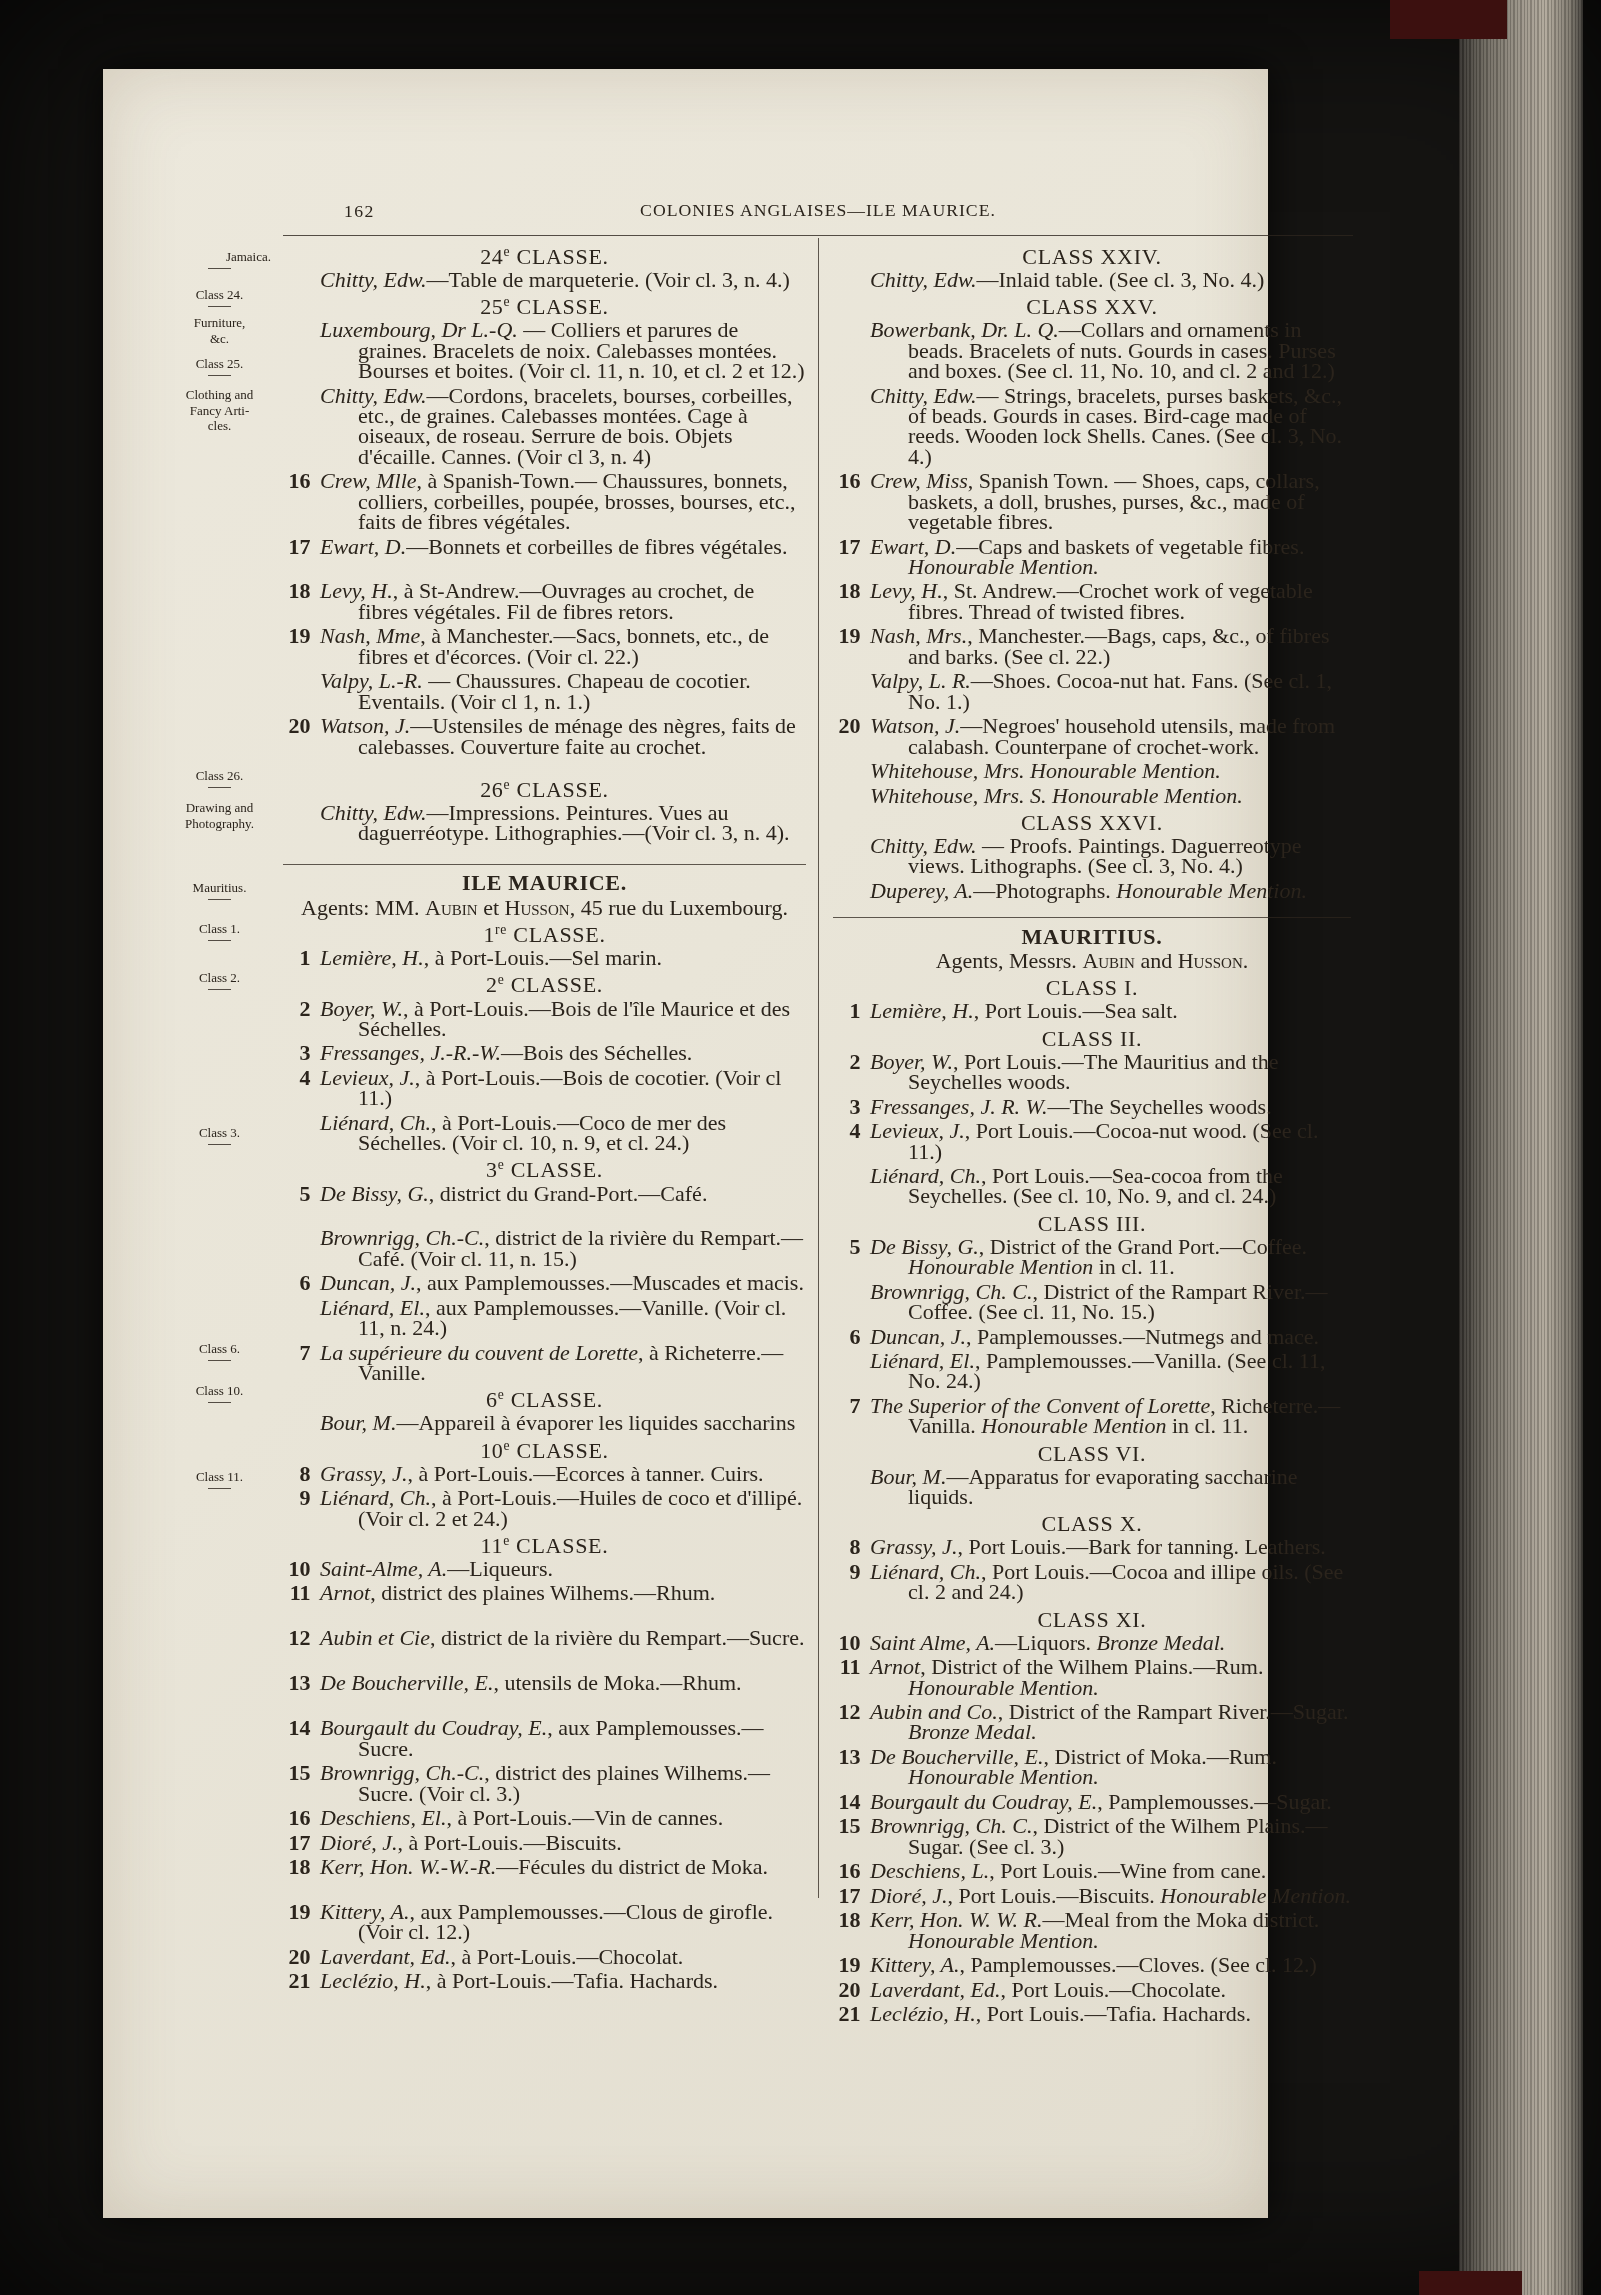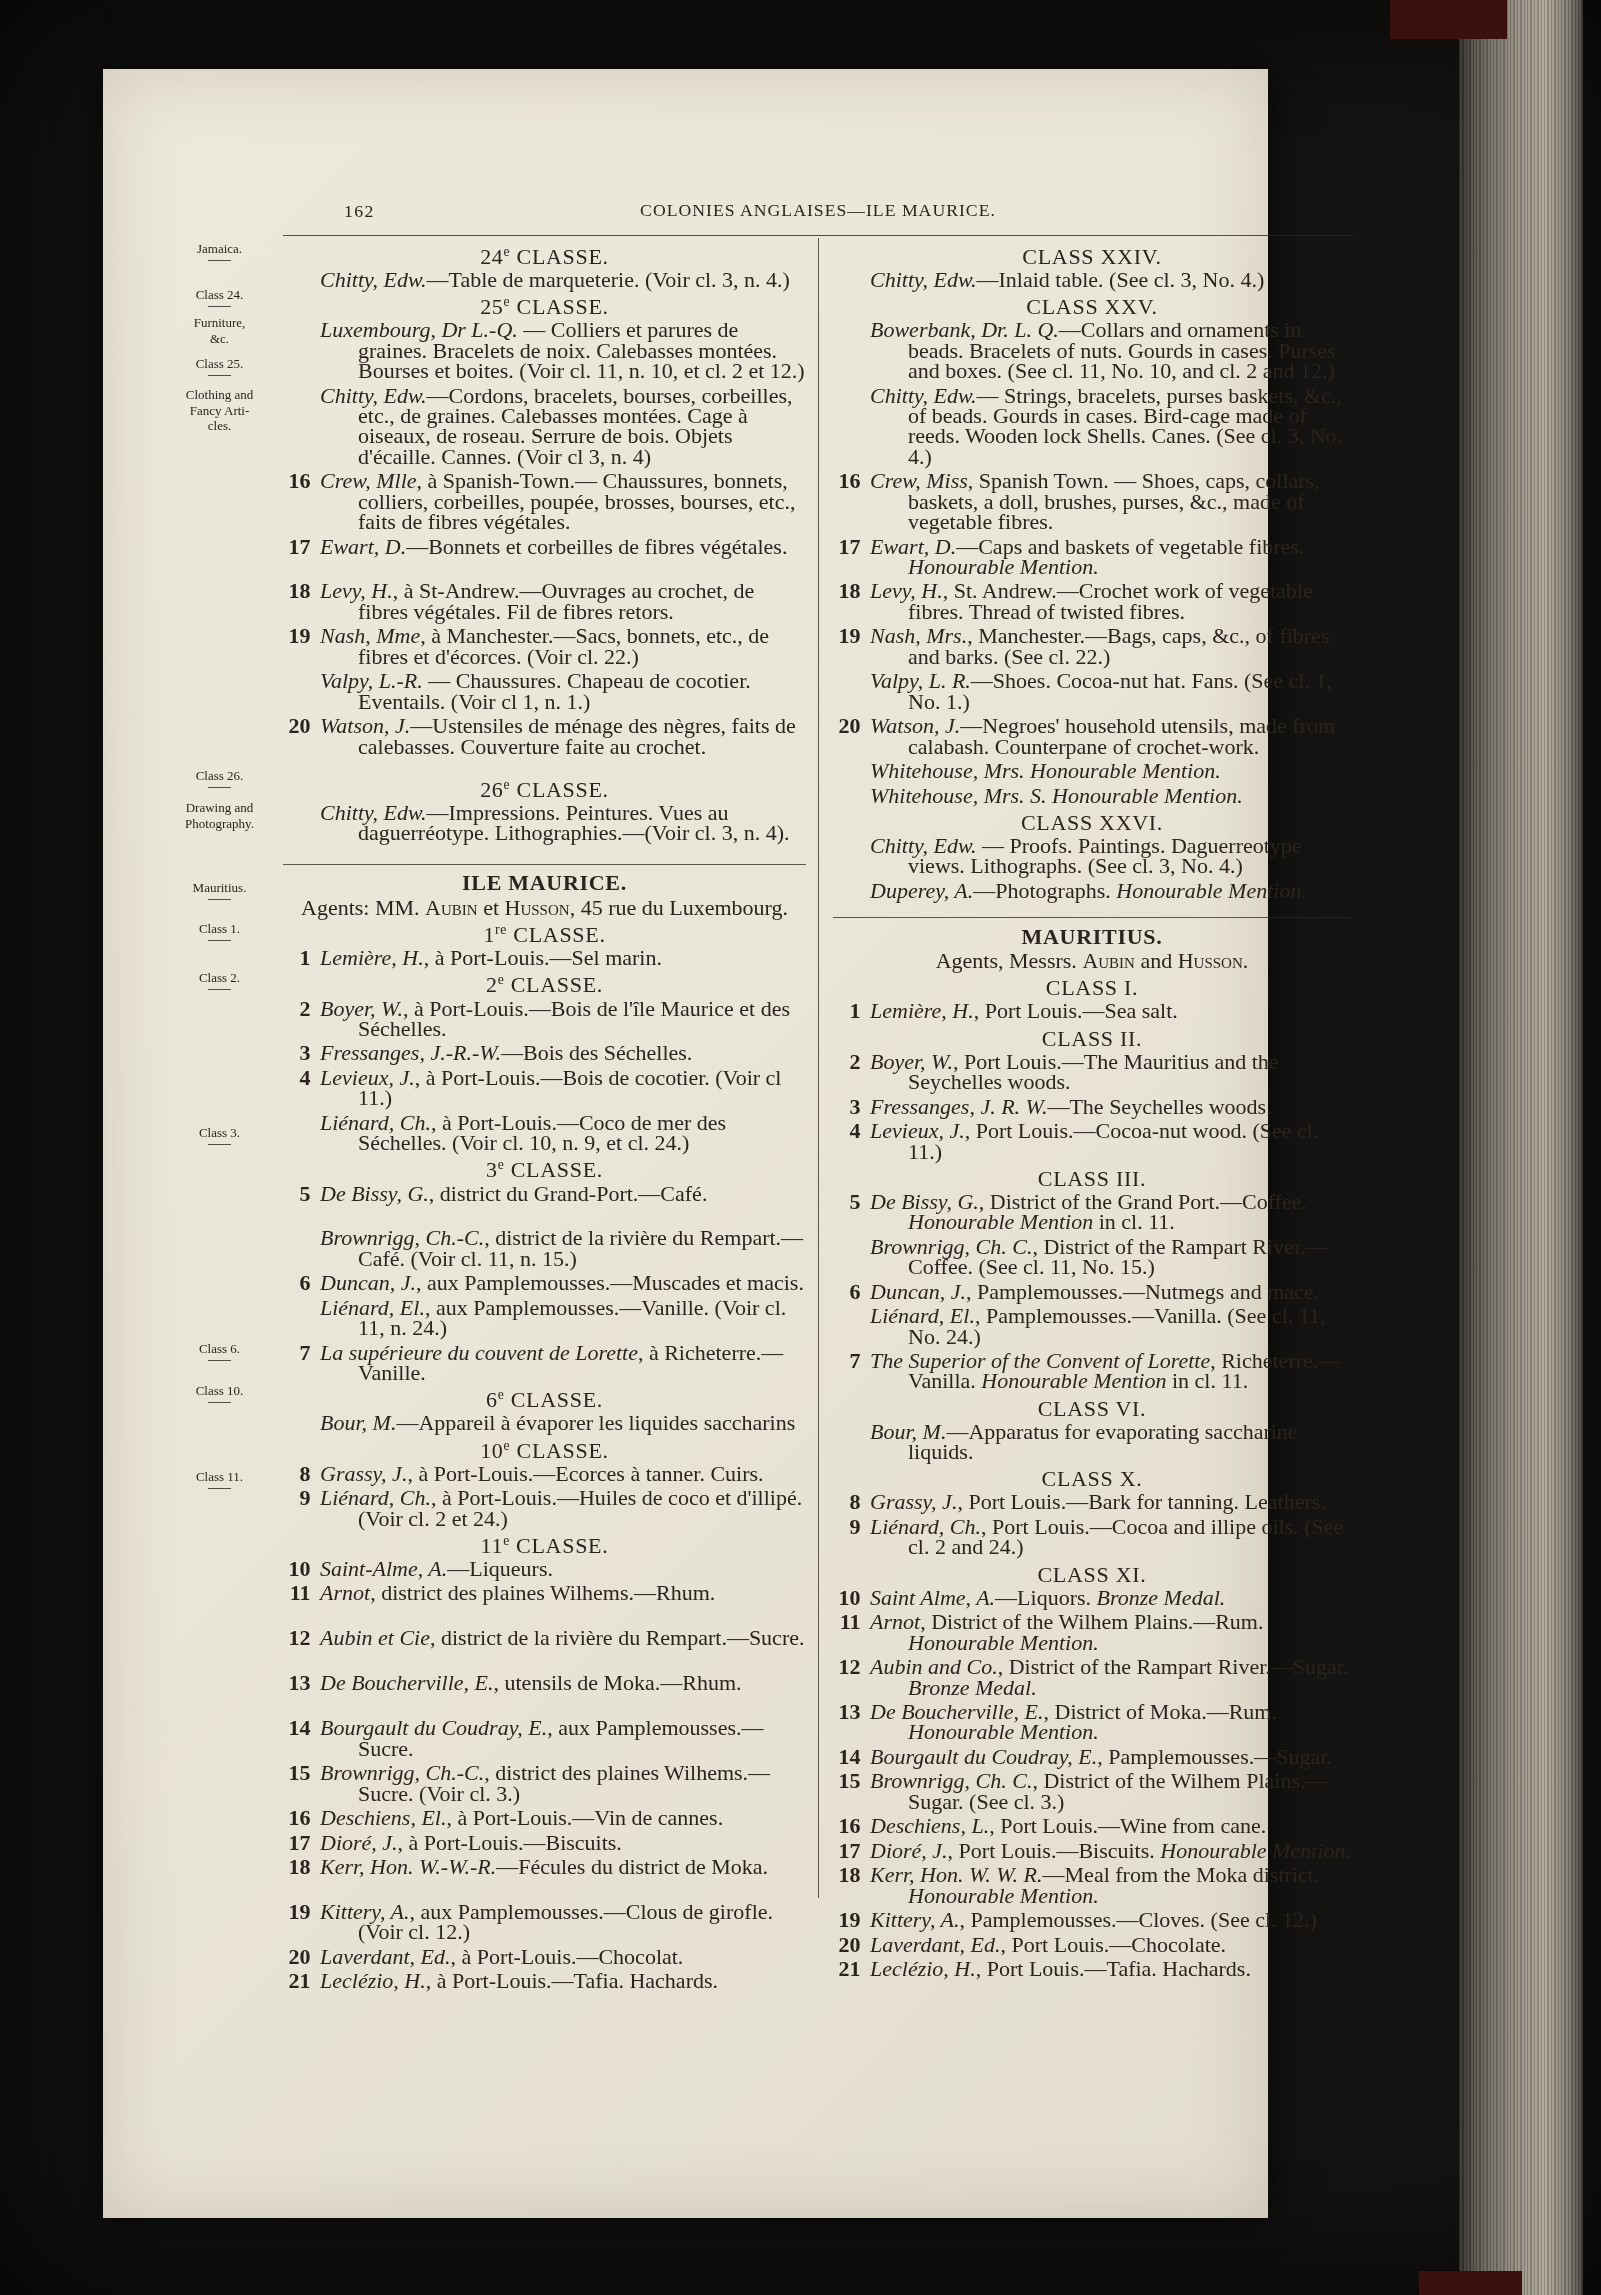--- a/index.html
+++ b/index.html
@@ -69,21 +69,21 @@
   <div class="cover-corner bottom"></div>
 
   <div class="page">
     <div class="page-head">
       <span class="pagenum">162</span>
       <span class="running-head">COLONIES ANGLAISES—ILE MAURICE.</span>
     </div>
     <div class="head-rule"></div>
 
     <div class="margin-notes">
-        <div class="mn" style="top: 172px;">
+        <div class="mn" style="top: 180px; text-align: right;">
           <div class="mn-line">Jamaica.</div>
           <div class="mn-dash"></div>
         </div>
         <div class="mn" style="top: 218px;">
           <div class="mn-line">Class 24.</div>
           <div class="mn-dash"></div>
         </div>
         <div class="mn" style="top: 246px;">
           <div class="mn-line">Furniture,</div>
           <div class="mn-line">&amp;c.</div>
@@ -204,20 +204,21 @@
         <div class="entry"><span class="num"></span><span class="it">Duperey, A.</span><span>—Photographs. </span><span class="it">Honourable Mention.</span></div>
         <div class="sec-rule" style="margin-top: 16.3px;"></div>
         <div class="sec-title">MAURITIUS.</div>
         <div class="entry agents"><span>Agents, Messrs. </span><span class="sc">Aubin</span><span> and </span><span class="sc">Husson</span><span>.</span></div>
         <div class="heading">CLASS I.</div>
         <div class="entry"><span class="num">1</span><span class="it">Lemière, H.</span><span>, Port Louis.—Sea salt.</span></div>
         <div class="heading">CLASS II.</div>
         <div class="entry"><span class="num">2</span><span class="it">Boyer, W.</span><span>, Port Louis.—The Mauritius and the Seychelles woods.</span></div>
         <div class="entry"><span class="num">3</span><span class="it">Fressanges, J. R. W.</span><span>—The Seychelles woods.</span></div>
         <div class="entry"><span class="num">4</span><span class="it">Levieux, J.</span><span>, Port Louis.—Cocoa-nut wood. (See cl. 11.)</span></div>
+        <div class="entry"><span class="num"></span><span class="it">Liénard, Ch.</span><span>, Port Louis.—Sea-cocoa from the Seychelles. (See cl. 10, No. 9, and cl. 24.)</span></div>
         <div class="heading">CLASS III.</div>
         <div class="entry"><span class="num">5</span><span class="it">De Bissy, G.</span><span>, District of the Grand Port.—Coffee. </span><span class="it">Honourable Mention</span><span> in cl. 11.</span></div>
         <div class="entry"><span class="num"></span><span class="it">Brownrigg, Ch. C.</span><span>, District of the Rampart River.— Coffee. (See cl. 11, No. 15.)</span></div>
         <div class="entry"><span class="num">6</span><span class="it">Duncan, J.</span><span>, Pamplemousses.—Nutmegs and mace.</span></div>
         <div class="entry"><span class="num"></span><span class="it">Liénard, El.</span><span>, Pamplemousses.—Vanilla. (See cl. 11, No. 24.)</span></div>
         <div class="entry"><span class="num">7</span><span class="it">The Superior of the Convent of Lorette</span><span>, Richeterre.— Vanilla. </span><span class="it">Honourable Mention</span><span> in cl. 11.</span></div>
         <div class="heading">CLASS VI.</div>
         <div class="entry"><span class="num"></span><span class="it">Bour, M.</span><span>—Apparatus for evaporating saccharine liquids.</span></div>
         <div class="heading">CLASS X.</div>
         <div class="entry"><span class="num">8</span><span class="it">Grassy, J.</span><span>, Port Louis.—Bark for tanning. Leathers.</span></div>

